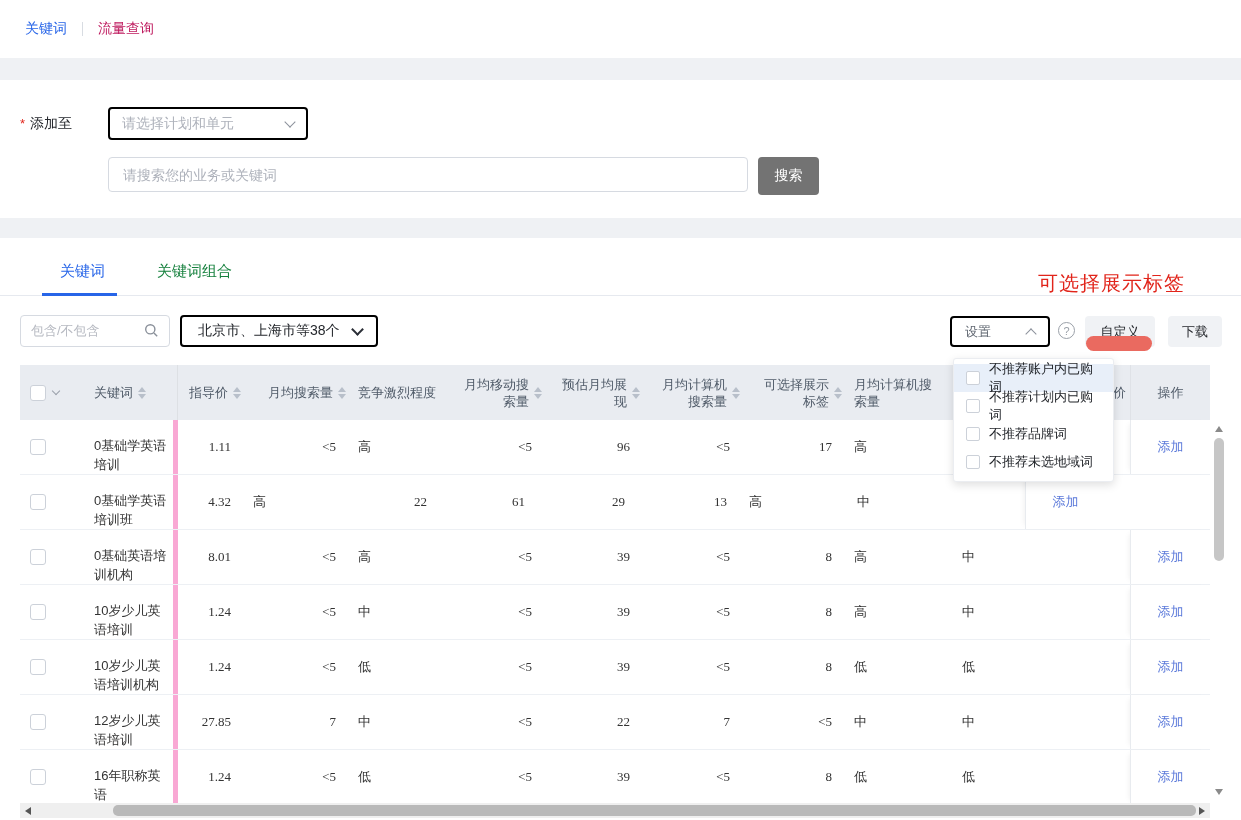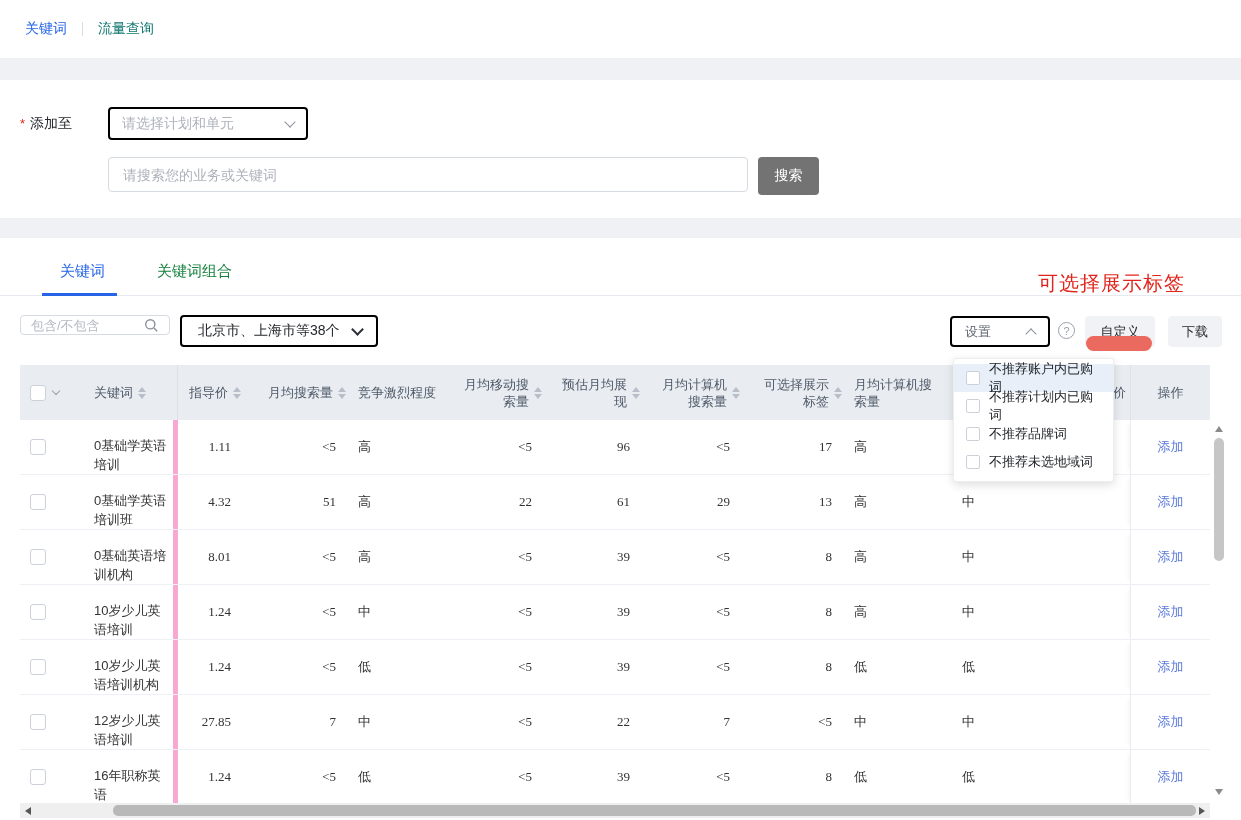--- a/index.html
+++ b/index.html
@@ -2,21 +2,21 @@
 <html><head>
 <meta charset="utf-8">
 <style>
   * { margin:0; padding:0; box-sizing:border-box; }
   html,body { width:1241px; height:820px; }
   body { font-family:"Liberation Sans","DejaVu Sans",sans-serif; background:#fff; color:#333; }
   .screen { position:relative; width:1241px; height:820px; overflow:hidden; background:#fff; }
 
   
   .topnav { position:absolute; top:0; left:0; width:100%; height:58px; display:flex; align-items:center; padding-left:25px; font-size:14px; }
-  .topnav .link { cursor:pointer; color:#0f766e; }
+  .topnav .link { cursor:pointer; color:#be185d; }
   .topnav .link.active { color:#2765e8; }
   .topnav .divider { width:1px; height:14px; background:#d8dce2; margin:0 15px; }
 
   .band { position:absolute; left:0; width:100%; background:#eff1f4; }
   .band1 { top:58px; height:22px; }
   .band2 { top:218px; height:20px; }
 
   
   .form-label { position:absolute; left:20px; top:115px; font-size:14px; color:#23262b; }
   .required { color:#e1251b; margin-right:5px; font-size:13px; }
@@ -31,21 +31,21 @@
   .search-btn { position:absolute; left:758px; top:157px; width:61px; height:38px; background:#737373; color:#fff; font-size:14px; border:none; border-radius:4px; cursor:pointer; }
 
   
   .tabs-row { position:absolute; left:0; top:238px; width:100%; height:58px; border-bottom:1px solid #e6e9ef; }
   .tab { position:absolute; top:24px; font-size:15px; color:#15803d; cursor:pointer; }
   .tab.active { color:#2765e8; }
   .tab-underline { position:absolute; left:42px; top:55px; width:75px; height:3px; background:#2765e8; }
   .annotation-text { position:absolute; left:1038px; top:270px; font-family:"Liberation Serif","DejaVu Serif",serif; font-size:20px; color:#e1251b; z-index:45; letter-spacing:1px; }
 
   
-  .include-wrap { position:absolute; left:20px; top:315px; width:150px; height:20px; border:1px solid #d6dae1; border-radius:4px; display:flex; align-items:flex-end; padding:1px 10px; background:#fff; }
+  .include-wrap { position:absolute; left:20px; top:315px; width:150px; height:32px; border:1px solid #d6dae1; border-radius:4px; display:flex; align-items:flex-end; padding:8px 10px; background:#fff; }
   .include-wrap input { flex:1; border:none; outline:none; font-size:13px; color:#333; width:100px; }
   .include-wrap input::placeholder { color:#b7bac2; }
   .region-select { position:absolute; left:180px; top:315px; width:198px; height:32px; padding:0 14px 0 16px; font-size:14px; color:#23262b; cursor:pointer; }
   .settings-select { position:absolute; left:950px; top:316px; width:100px; height:31px; padding:0 13px; font-size:13px; color:#5f6670; cursor:pointer; }
   .help-icon { position:absolute; left:1058px; top:322px; width:17px; height:17px; border:1.5px solid #9aa0a8; border-radius:50%; color:#9aa0a8; font-size:11px; display:flex; align-items:center; justify-content:center; cursor:pointer; }
   .gray-btn { position:absolute; top:316px; height:31px; background:#f0f2f5; border:none; border-radius:4px; font-size:13px; color:#23262b; cursor:pointer; }
   .customize-btn { left:1085px; width:70px; }
   .download-btn { left:1168px; width:54px; }
   .red-pill { position:absolute; left:1086px; top:336px; width:66px; height:15px; border-radius:8px; background:#ea6a60; z-index:44; }
 
@@ -245,21 +245,20 @@
           </div>
   </div>
         <div class="tr">
     <div class="td col-sel">
             <span class="cb"></span>
           </div>
     <div class="td col-kw">
             <span class="kw-text">0基础学英语培训班</span>
           </div>
     <div class="td col-c3 num">4.32</div>
-    <div class="td col-c4 num">51</div>
     <div class="td col-c5 lvl">高</div>
     <div class="td col-c6 num">22</div>
     <div class="td col-c7 num">61</div>
     <div class="td col-c8 num">29</div>
     <div class="td col-c9 num">13</div>
     <div class="td col-c10 lvl">高</div>
     <div class="td col-c11 lvl">中</div>
     <div class="td col-c12"></div>
     <div class="td col-op">
             <a class="add-link">添加</a>

